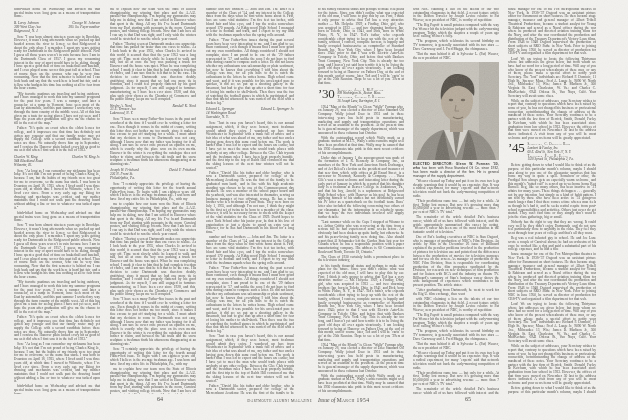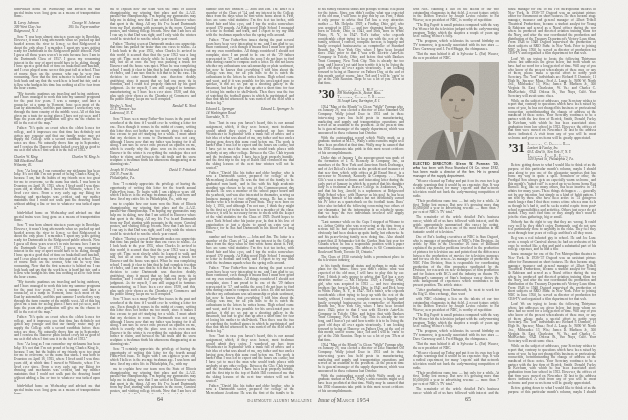--- a/index.html
+++ b/index.html
@@ -11,21 +11,21 @@
        text-align:justify;font-size:3.5px;line-height:3.7px;color:#4b4a46;
        word-spacing:.2px;}
   #c1{left:14px;width:86px;} #c2{left:110px;width:86px;} #c3{left:206px;width:88px;}
   #c4{left:318px;width:86px;} #c5{left:413px;width:86px;} #c6{left:508px;width:88px;}
   .para{margin:0 0 1.4px 0;text-indent:3px;}
   .para.noind{text-indent:0;}
   .names{display:flex;justify-content:space-between;font-style:italic;
          margin:2.6px 0 2.2px;line-height:3.9px;color:#434240;}
   .nr{text-align:right;}
   .chead{display:flex;align-items:flex-start;margin:3px 0 2.2px;}
-  .cnum{font-size:13px;line-height:10.5px;font-weight:bold;color:#33322e;
+  .cnum{font-size:13px;line-height:10.5px;font-weight:normal;color:#33322e;
         margin-right:3px;letter-spacing:-0.3px;}
   .officers{font-size:3.1px;line-height:3.7px;color:#3f3e3a;}
   .off-caps{font-variant:small-caps;letter-spacing:.3px;}
   .off-addr{font-style:italic;}
   .photo{margin:1.5px 0 2.4px;width:86px;}
   .photo svg{display:block;}
   .photo figcaption{margin-top:1.8px;font-family:"Liberation Sans",sans-serif;
         font-size:3.3px;line-height:4px;color:#3c3b38;text-align:justify;}
   .cap-lead{font-weight:bold;letter-spacing:.2px;}
   .footer{position:absolute;color:#4e4d49;}
@@ -189,21 +189,21 @@
       <p class="para">“But the man behind it all is Sylvester L. (Pat) Weaver, the new president of NBC.</p>
       <p class="para">“Weaver cleaned up Today and put it on its own two legs despite warnings that it would be an expensive flop. It was a radical experiment, for many ‘experts’ said that network television could not buck the early-morning competition of radio.</p>
       <p class="para">“Their predictions came true — but only for a while. At first, Today lost money. But now it’s grossing more than $5,000,000 a year in advertising revenue — more than 7 per cent of NBC’s TV total.”</p>
       <p class="para">The remainder of the article detailed Pat’s business career, which all of us have followed with interest, and the article appropriately summarized this career by noting, “Weaver’s career has been one of the most fabulous in the fantastic world of television.”</p>
     </div>
   <div id="c6" class="col">
       <p class="para noind">house manager for one of the Fox Metropolitan theatres in New York. In 1936-’37 Osgood was an assistant picture editor for Paramount on short features. He then became stage manager, treasurer and general manager of Albert Tribell Theatrical Productions, became a student analyst for Young &amp; Rubicam and served as a Naval officer during the war where he produced and directed aviation training films for the Navy, and after the war coordinated the production and distribution of the Treasury Department’s Victory Loan films. From 1946 to 1948 Osgood supervised the production of short subjects at RKO Pathe in New York. Prior to joining NBC in June 1950, he served as director of production for CBS-TV and organized a film department for that web.</p>
       <p class="para">Lost! We are trying to locate the following Thirtymen whose last addresses are given below, but from whom we have had no word for a long period of time. Will any of you who know of the present whereabouts of these men, or any of them, please make a special effort to notify your Secretary. The “lost” individuals are: Richard F. Dominic, 11 High St., Spencer, Mass.; Fred A. Lange Jr., 9090 W. North Ave., Milwaukee 13, Wis.; James B. Madison Jr., 300 Virginia St. East, Charleston, W. Va.; and Charles C. MacKechnie, 6941 Odessa St., Van Nuys, Calif. Your Secretary will await some clues.</p>
       <p class="para">While on the subject of addresses, your Secretary wishes to report that, contrary to questions which have been raised by some of you, he has not changed his business or professional connection, notwithstanding the change of address at the masthead of these notes. Your Secretary continues to be a partner with the law firm of Herrick, Smith, Donald, Farley &amp; Ketchum, with which he has been associated since graduation from law school in 1933. However, the offices of that firm were moved on November 30 last to the address above indicated. A visit from any of you will be most welcome and your news items will be greatly appreciated.</p>
       <div class="chead">
-        <span class="cnum">’31</span>
+        <span class="cnum">’45</span>
         <div class="officers">
           <div class="off-caps">Secretary, C. Douglas Horn</div>
           <div class="off-addr">Lambert &amp; Feasley, Inc.</div>
           <div class="off-addr">60 E. 42nd St., New York 17, N. Y.</div>
           <div class="off-caps">Treasurer, Peter R. Evans</div>
           <div class="off-addr">1520 Spruce St., Philadelphia 2, Pa.</div>
         </div>
       </div>
       <p class="para">Before getting down to what I would like to think of as the purpose of this particular month’s column, maybe I should pass along to you one of the pleasanter surprises that has come my way in quite a spell. Somehow or other, the Prodigal Son always gets an especially warm welcome, and this month’s “fatted calf” is served up to welcome home Reg Burnell. Reg, like so many others, has been inactive in ’31 affairs for many years. These things do happen . . . generally not by any intention, but simply as a kind of habit pattern. I am told by those who have been active in ’31 goings-on much longer than I that there comes a time when a man feels as though he’s had it, and he seeks restful respite from post-school responsibilities and activities. Others just never do get started. They can’t find time or they simply don’t want to join the class gatherings, big or small.</p>
       <p class="para">Nobody has the right to say that they are wrong. It could very well be they didn’t enjoy Dartmouth, and do not now feel particularly close to anybody in the class. They feel they went through four years of college and that’s all they want.</p>

